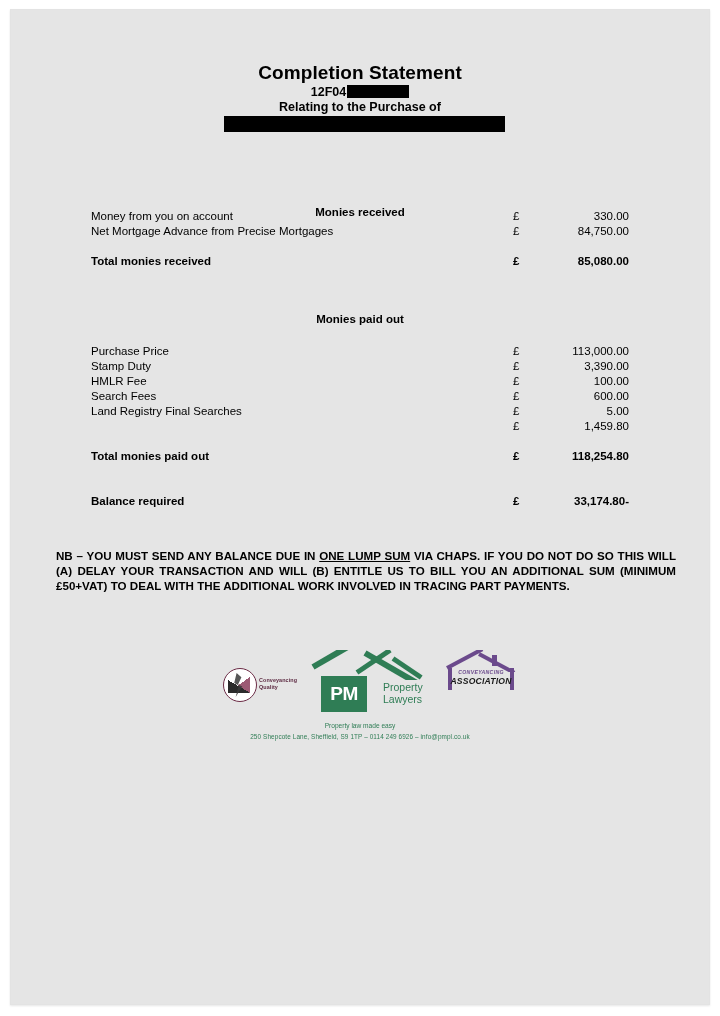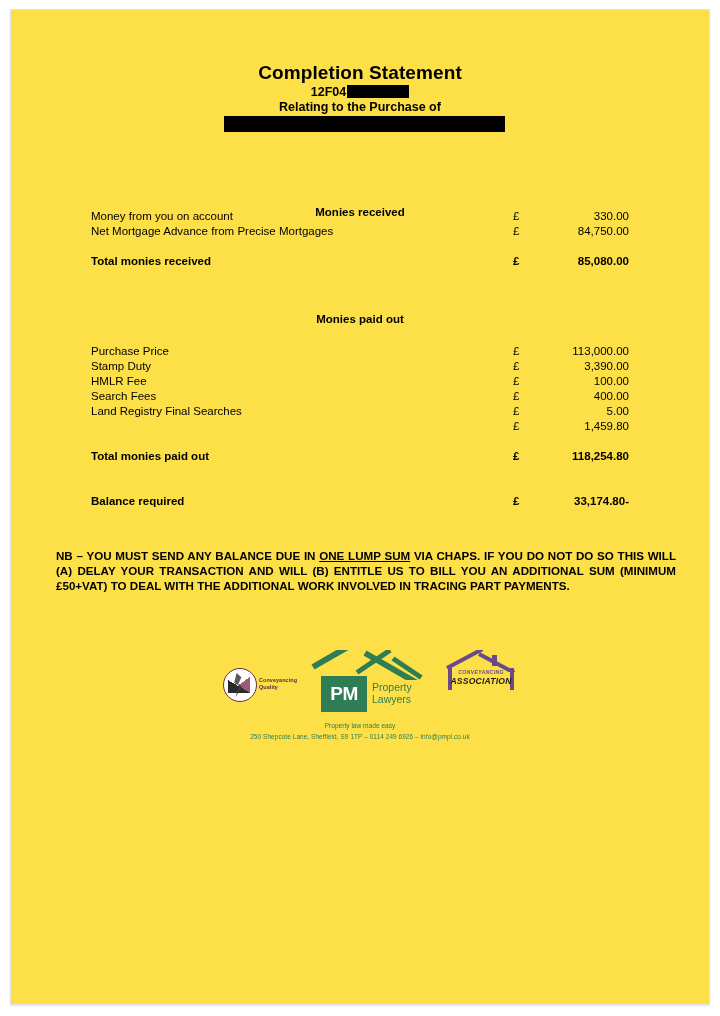--- a/index.html
+++ b/index.html
@@ -14,21 +14,21 @@
     -webkit-font-smoothing: antialiased;
   }
 
   
   .page {
     position: absolute;
     left: 10px;
     top: 9px;
     width: 700px;
     height: 996px;
-    background: #fde047;
+    background: #e5e5e5;
     border: 1px solid #e3e3e3;
     box-sizing: border-box;
     box-shadow: 0 1px 2px rgba(0,0,0,0.10);
     overflow: hidden;
   }
 
   .content {
     position: absolute;
     left: 0;
     top: 0;
@@ -264,21 +264,21 @@
     display: flex;
     align-items: center;
     justify-content: center;
     letter-spacing: -0.5px;
   }
   .pmpl-words {
     flex: 1;
     color: #2f7d55;
     font-size: 10.5px;
     line-height: 12px;
-    padding: 5px 0 0 5px;
+    padding: 5px 0 0 16px;
     box-sizing: border-box;
   }
 
   
   .conva {
     position: absolute;
     left: 434px;
     top: 0;
     width: 72px;
     height: 42px;
@@ -415,21 +415,21 @@
 
     <div class="row" style="top:365px">
       <span class="label">HMLR Fee</span>
       <span class="cur">£</span>
       <span class="amt">100.00</span>
     </div>
 
     <div class="row" style="top:380px">
       <span class="label">Search Fees</span>
       <span class="cur">£</span>
-      <span class="amt">400.00</span>
+      <span class="amt">600.00</span>
     </div>
 
     <div class="row" style="top:395px">
       <span class="label">Land Registry Final Searches</span>
       <span class="cur">£</span>
       <span class="amt">5.00</span>
     </div>
 
     <div class="row" style="top:410px">
       <span class="cur">£</span>

